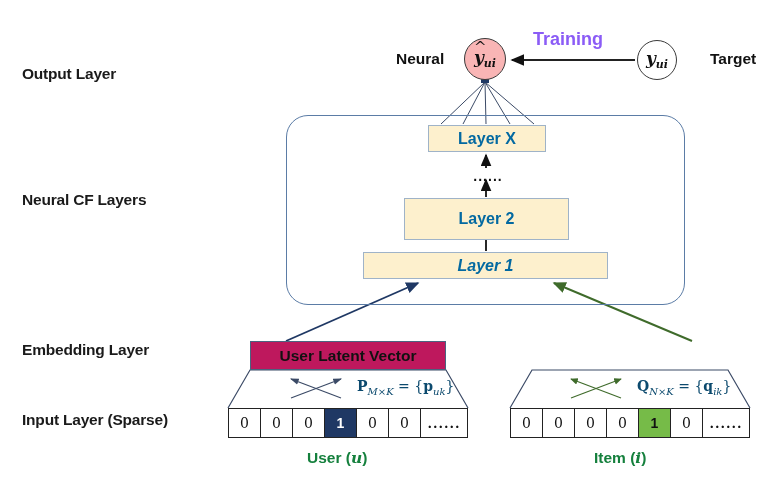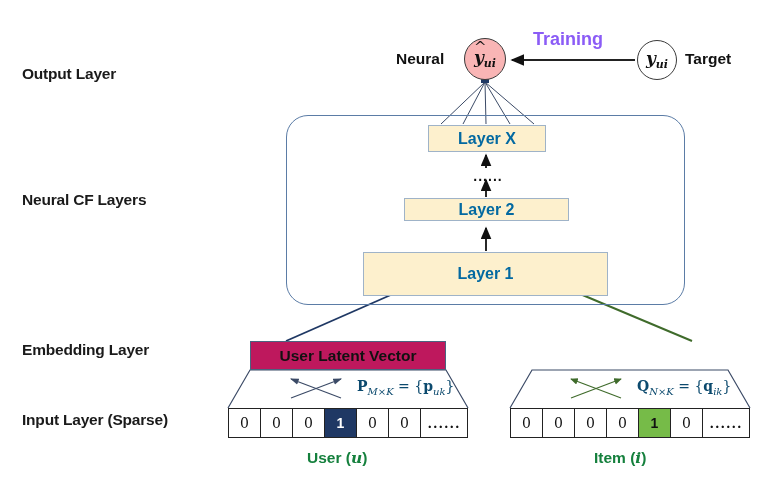--- a/index.html
+++ b/index.html
@@ -54,22 +54,22 @@
     border: 1.3px solid #9fb3c8;
     box-sizing: border-box;
     display: flex;
     align-items: center;
     justify-content: center;
     font-weight: bold;
     font-size: 16px;
     color: #0369a1;
   }
   #layer-x { left: 428px; top: 125px; width: 118px; height: 27px; }
-  #layer-2 { left: 404px; top: 198px; width: 165px; height: 23px; }
-  #layer-1 { left: 363px; top: 252px; width: 245px; height: 44px; }
+  #layer-2 { left: 404px; top: 198px; width: 165px; height: 42px; }
+  #layer-1 { left: 363px; top: 252px; width: 245px; height: 27px; font-style: italic; }
 
   .dots-mid {
     position: absolute;
     left: 468px; top: 168px;
     width: 40px;
     text-align: center;
     font-weight: bold;
     font-size: 14px;
     letter-spacing: 1px;
     color: #111111;
@@ -118,21 +118,21 @@
   }
 
   .side-label {
     position: absolute;
     font-weight: bold;
     font-size: 15.5px;
     color: #111111;
     white-space: nowrap;
   }
   #score-label  { left: 396px; top: 50px; }
-  #target-label { left: 685px; top: 50px; text-align: center; }
+  #target-label { left: 710px; top: 50px; text-align: center; }
   #training-label {
     position: absolute;
     left: 533px; top: 29px;
     font-weight: bold;
     font-size: 18px;
     color: #8b5cf6;
   }
 
   
   .latent-box {

